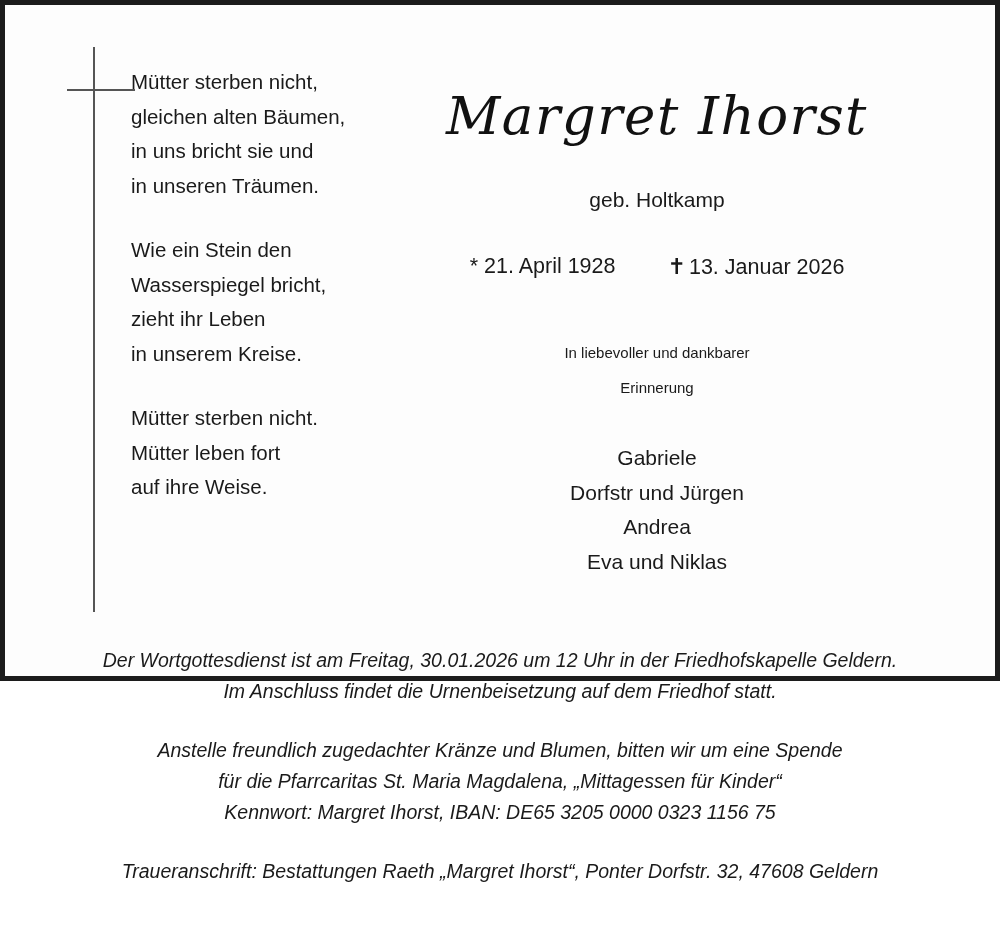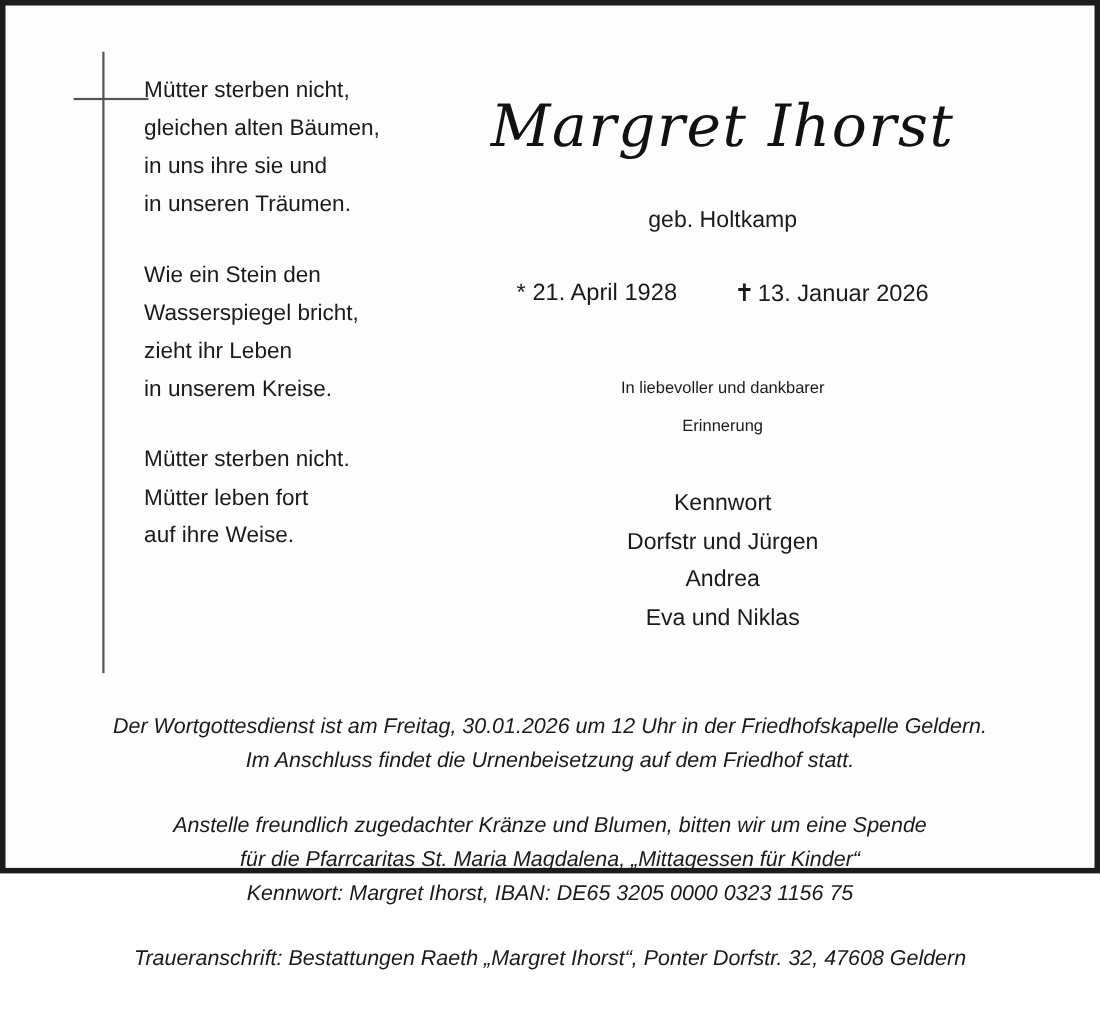--- a/index.html
+++ b/index.html
@@ -11,21 +11,21 @@
     width: 1000px;
     height: 942px;
     font-family: "Liberation Sans", sans-serif;
     color: #1a1a1a;
     overflow: hidden;
   }
   .obituary {
     position: relative;
     box-sizing: border-box;
     width: 1000px;
-    height: 794px;
+    height: 681px;
     border: 5px solid #1c1c1c;
     background: #fdfdfd;
     padding: 0;
   }
   
   .divider-line {
     position: absolute;
     left: 88px;
     top: 42px;
     width: 2px;
@@ -123,21 +123,21 @@
 
   <div class="divider-line"></div>
   <div class="cross-bar"></div>
 
   <div class="top-section">
 
     <div class="verse-col">
       <div class="verse-block">
         <div class="verse-line">Mütter sterben nicht,</div>
         <div class="verse-line">gleichen alten Bäumen,</div>
-        <div class="verse-line">in uns ihre sie und</div>
+        <div class="verse-line">in uns bricht sie und</div>
         <div class="verse-line">in unseren Träumen.</div>
       </div>
       <div class="verse-block">
         <div class="verse-line">Wie ein Stein den</div>
         <div class="verse-line">Wasserspiegel bricht,</div>
         <div class="verse-line">zieht ihr Leben</div>
         <div class="verse-line">in unserem Kreise.</div>
       </div>
       <div class="verse-block">
         <div class="verse-line">Mütter sterben nicht.</div>
@@ -154,21 +154,21 @@
         <span class="date-item">* 21. April 1928</span>
         <span class="date-item"><span class="dagger">✝</span><span>13. Januar 2026</span></span>
       </div>
 
       <div class="dedication">
         <div>In liebevoller und dankbarer</div>
         <div>Erinnerung</div>
       </div>
 
       <div class="survivors">
-        <div>Kennwort</div>
+        <div>Gabriele</div>
         <div>Dorfstr und Jürgen</div>
         <div>Andrea</div>
         <div>Eva und Niklas</div>
       </div>
     </div>
 
   </div>
 
   <div class="bottom-section">
     <div class="para">

